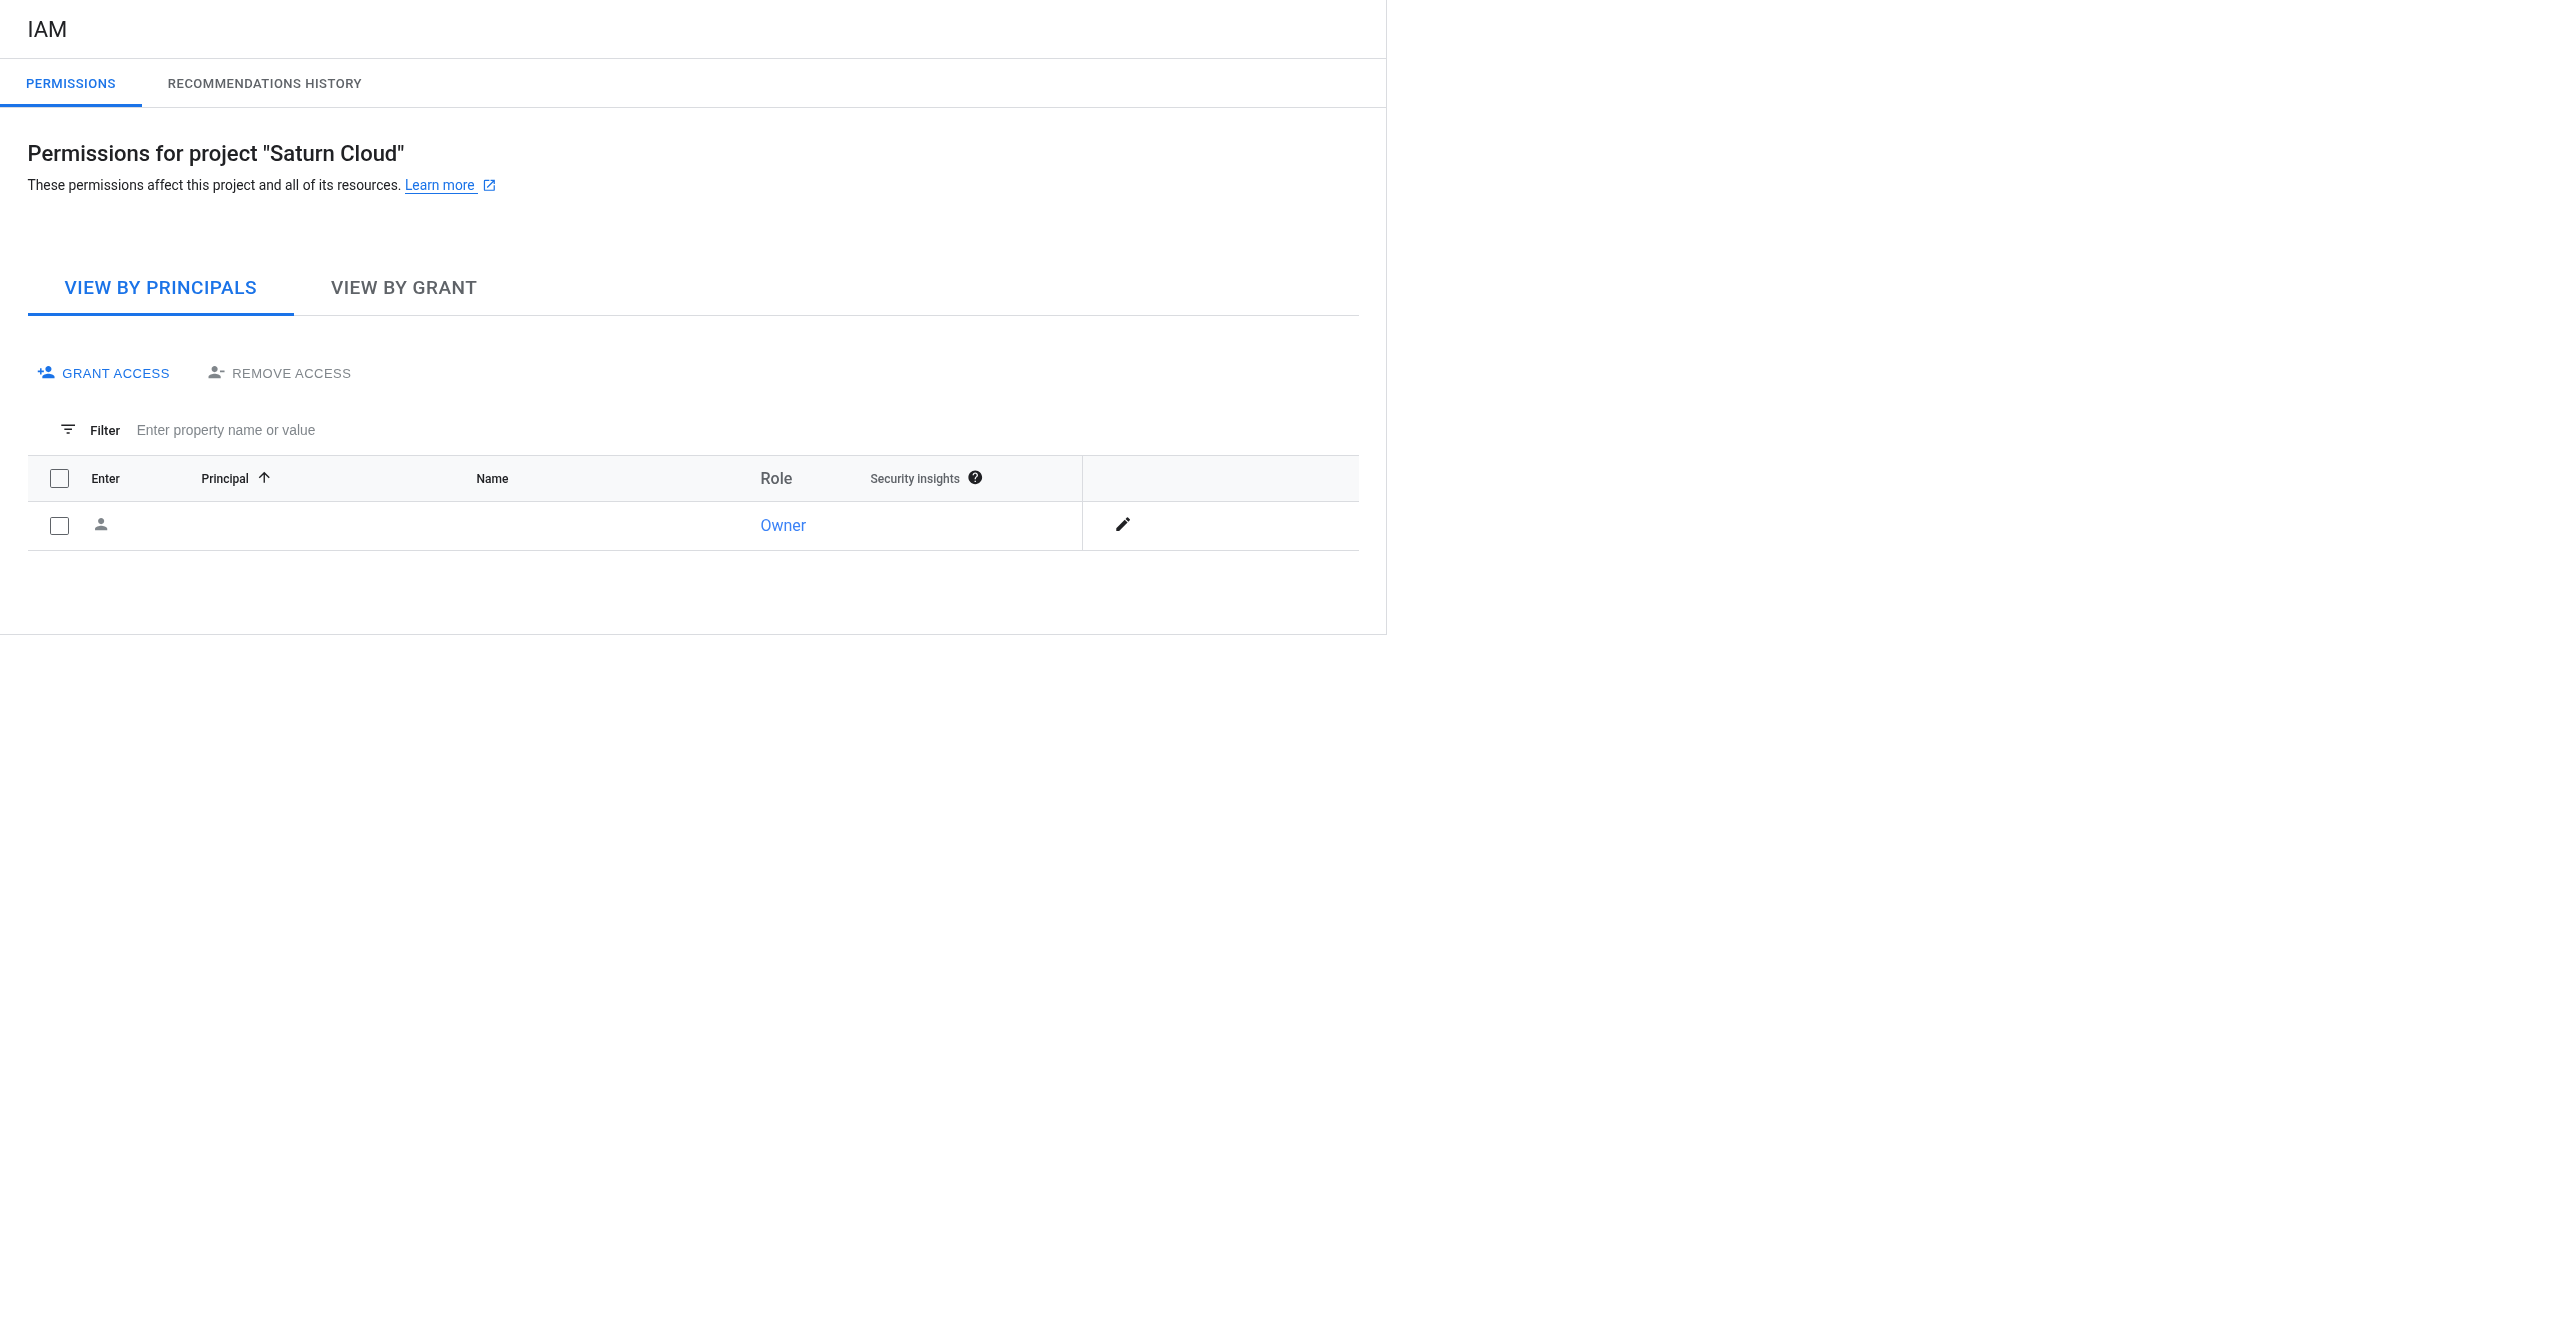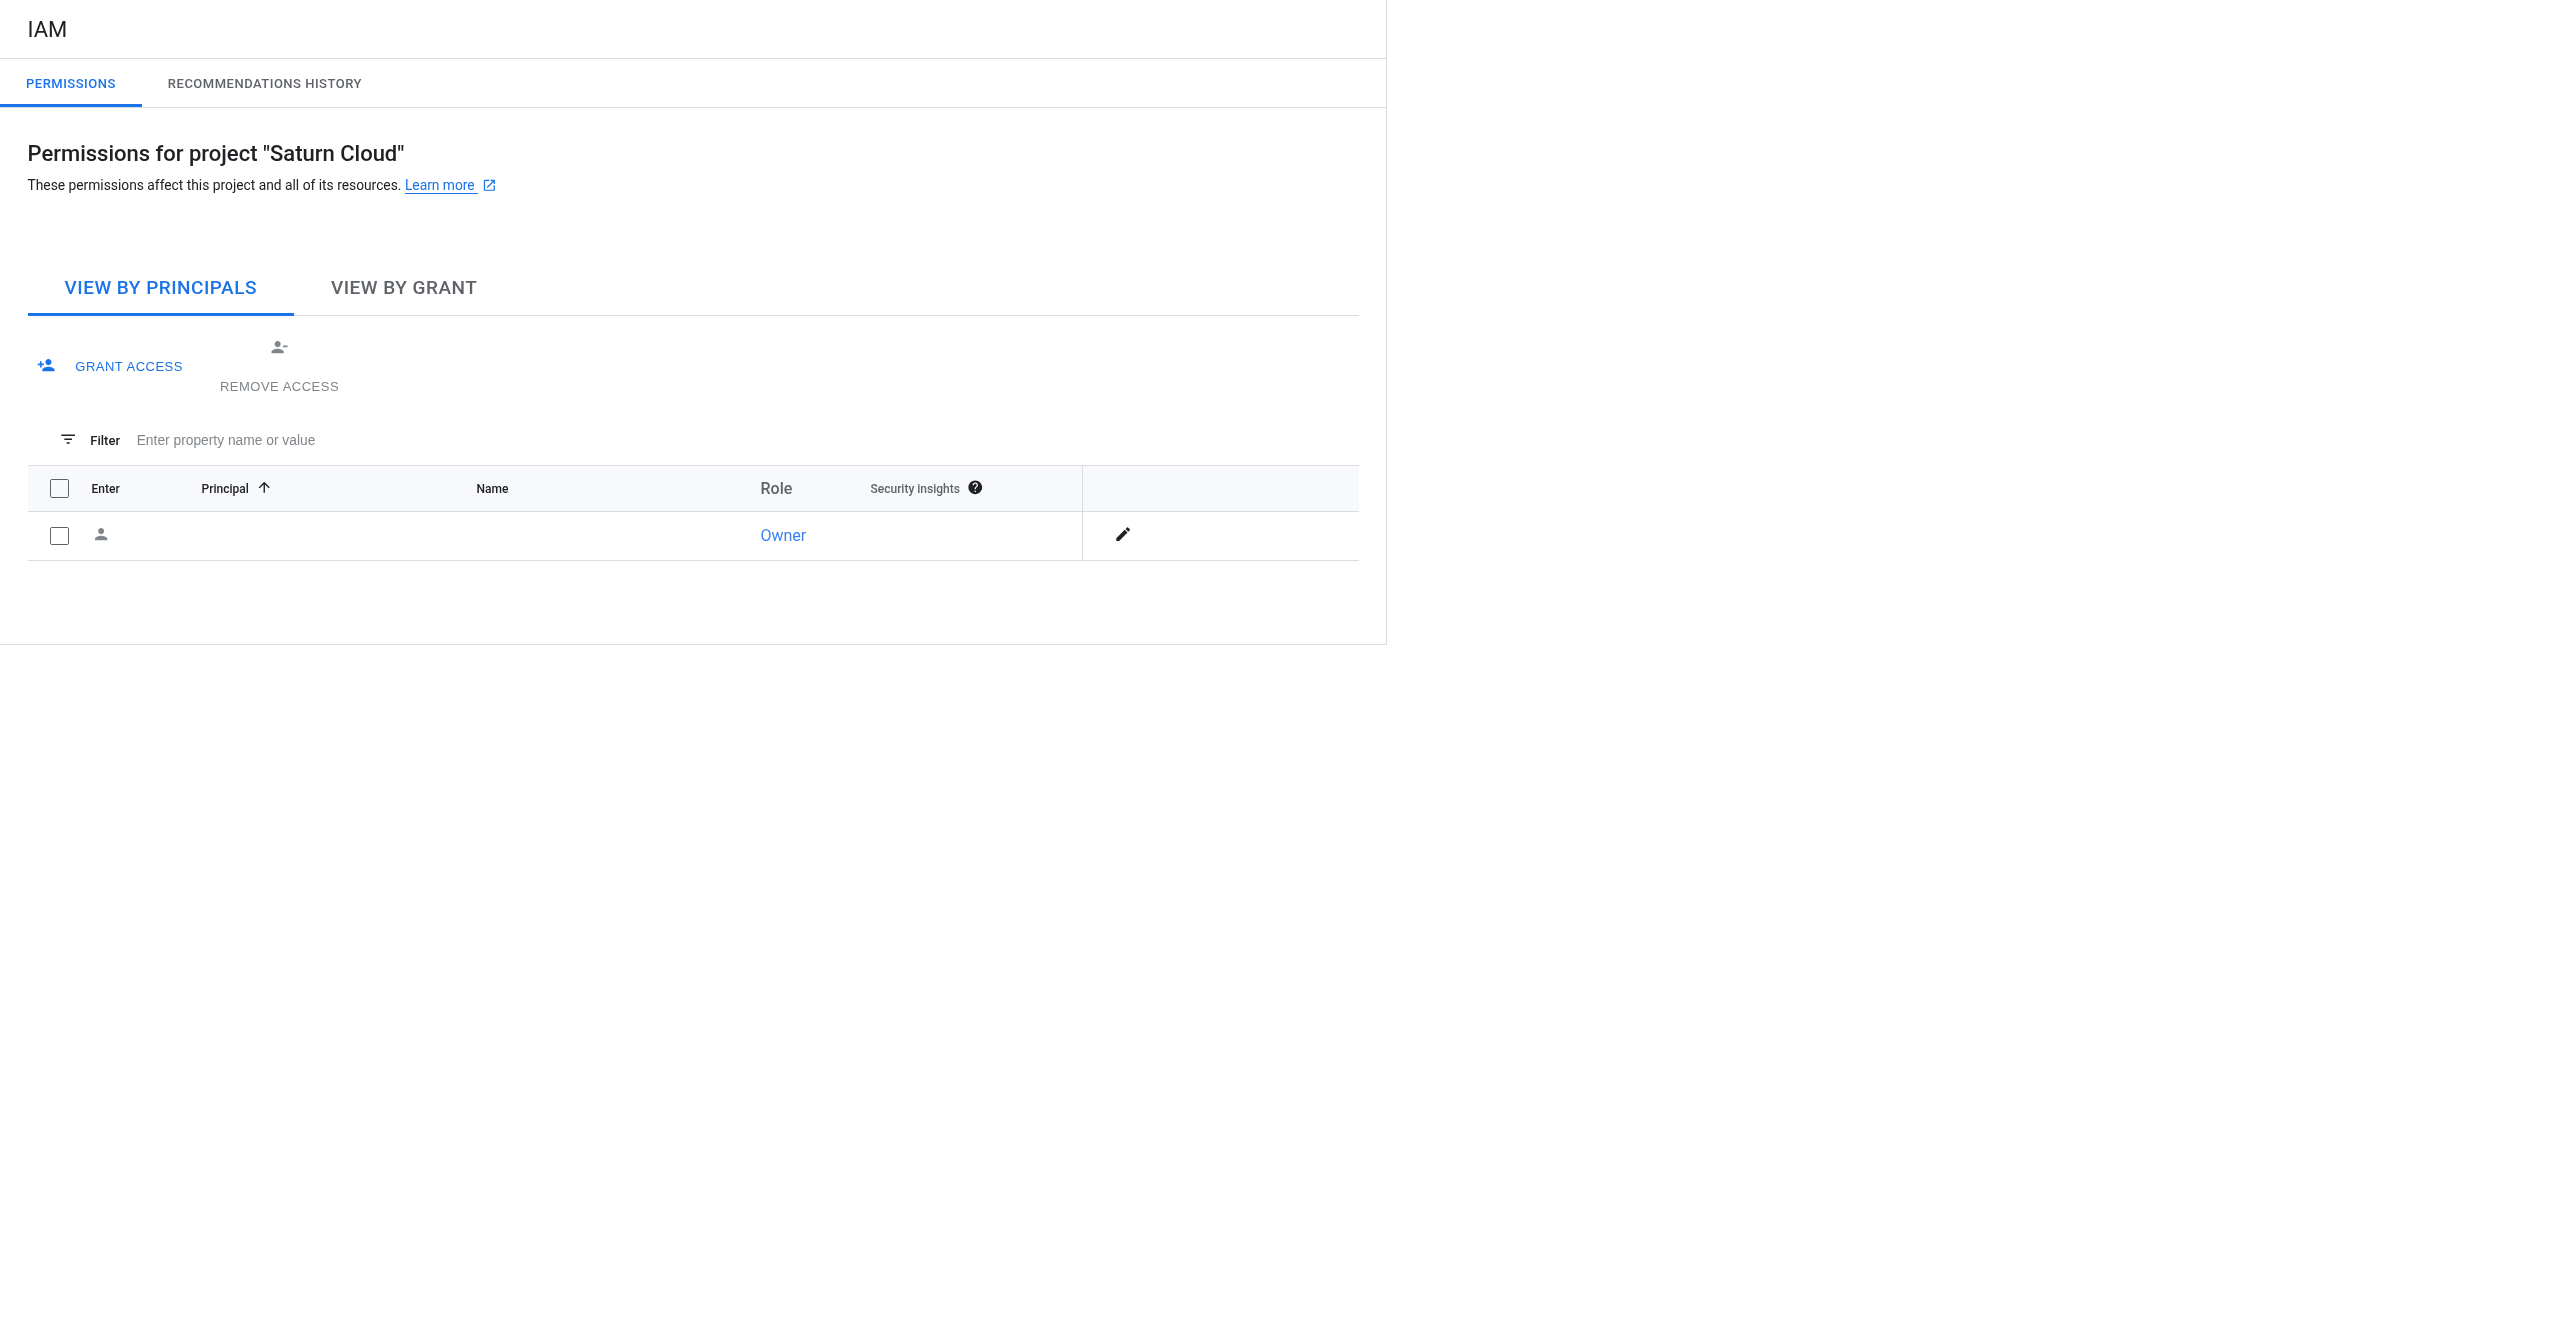--- a/index.html
+++ b/index.html
@@ -97,35 +97,35 @@
       background: #1a73e8;
     }
     .action-bar {
       display: flex;
       padding: 18.3px 37px;
       gap: 37px;
     }
     .action-btn {
       display: flex;
       align-items: center;
-      gap: 20px;
+      gap: 7px;
       font-size: 13px;
       font-weight: 500;
       letter-spacing: 0.5px;
       cursor: pointer;
       border: none;
       background: none;
       padding: 3.7px 0;
+      margin-top: 25px;
     }
     .action-btn.primary {
       color: #1a73e8;
     }
     .action-btn.secondary {
       color: #80868b;
-      flex-direction: column;
     }
     .filter-bar {
       display: flex;
       align-items: center;
       padding: 13px 27.5px 13px 59px;
       gap: 13px;
     }
     .filter-label {
       font-size: 13px;
       font-weight: 500;

